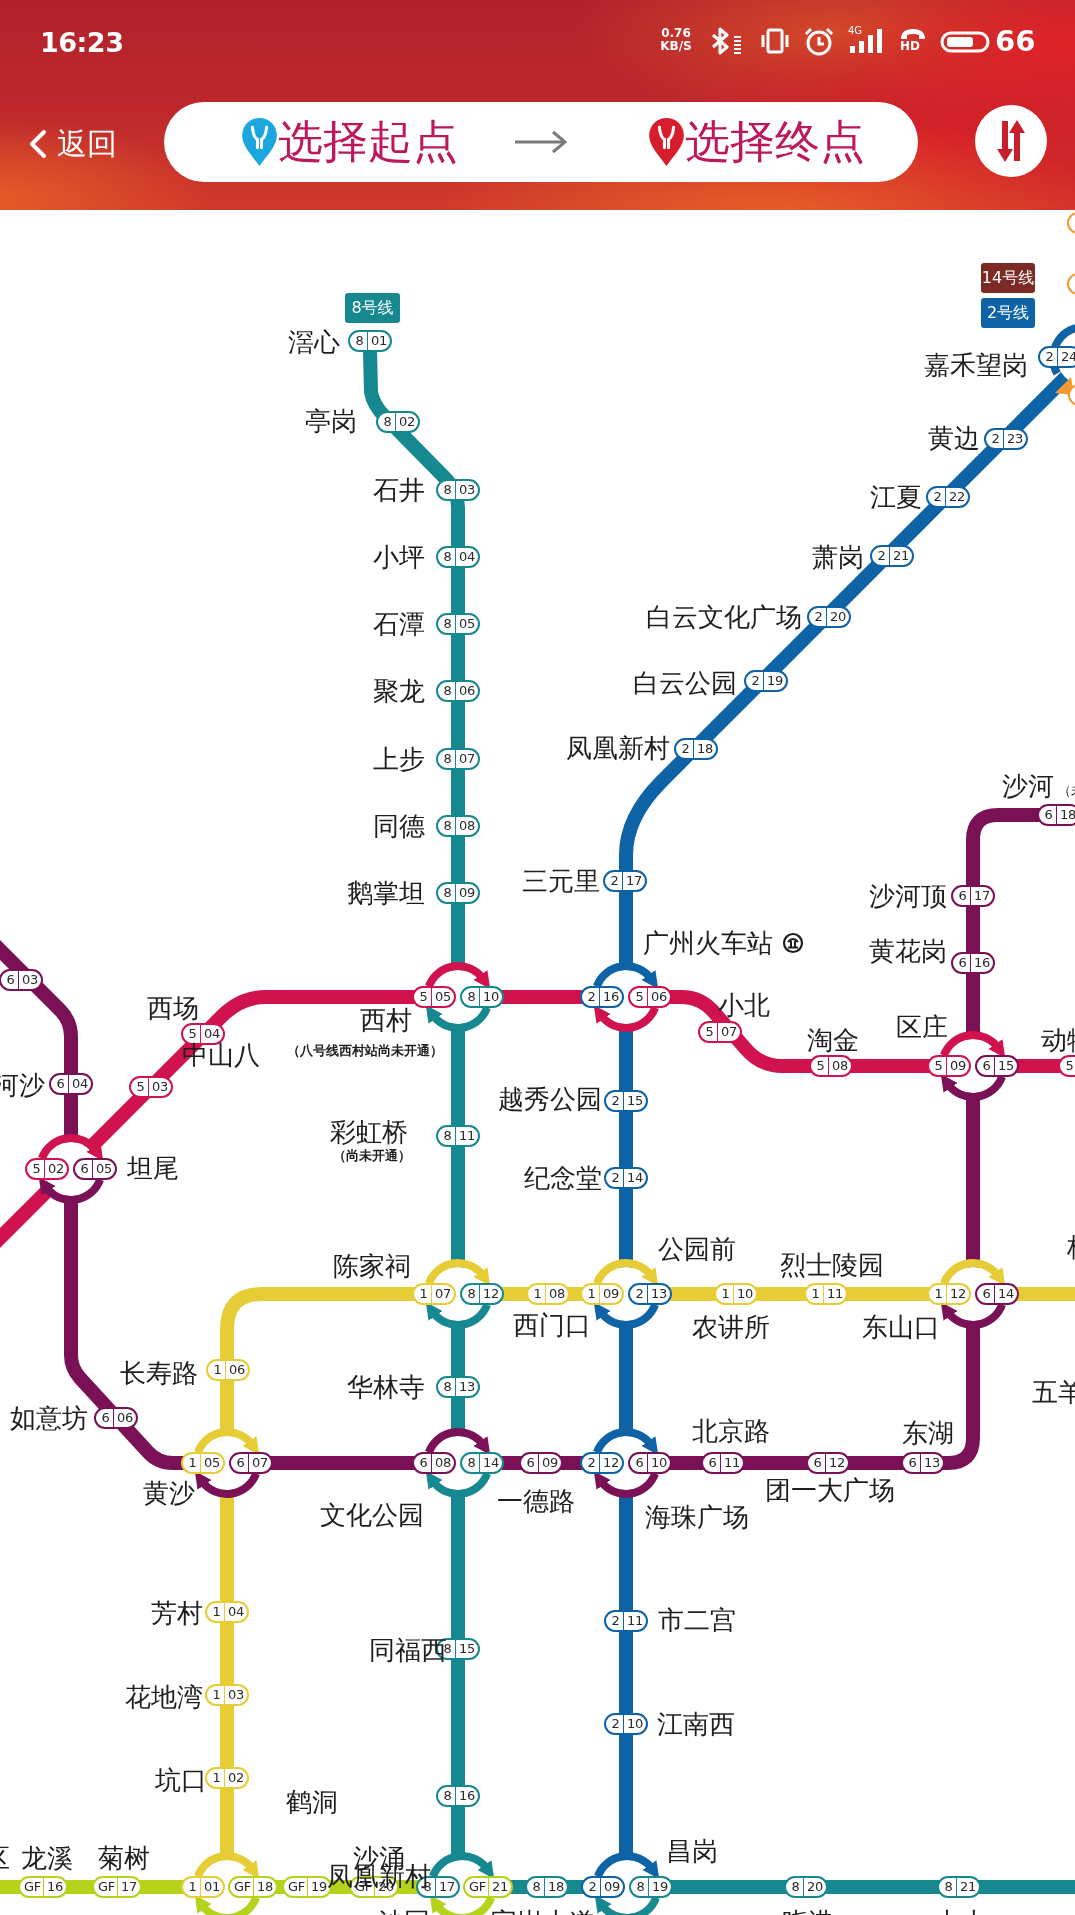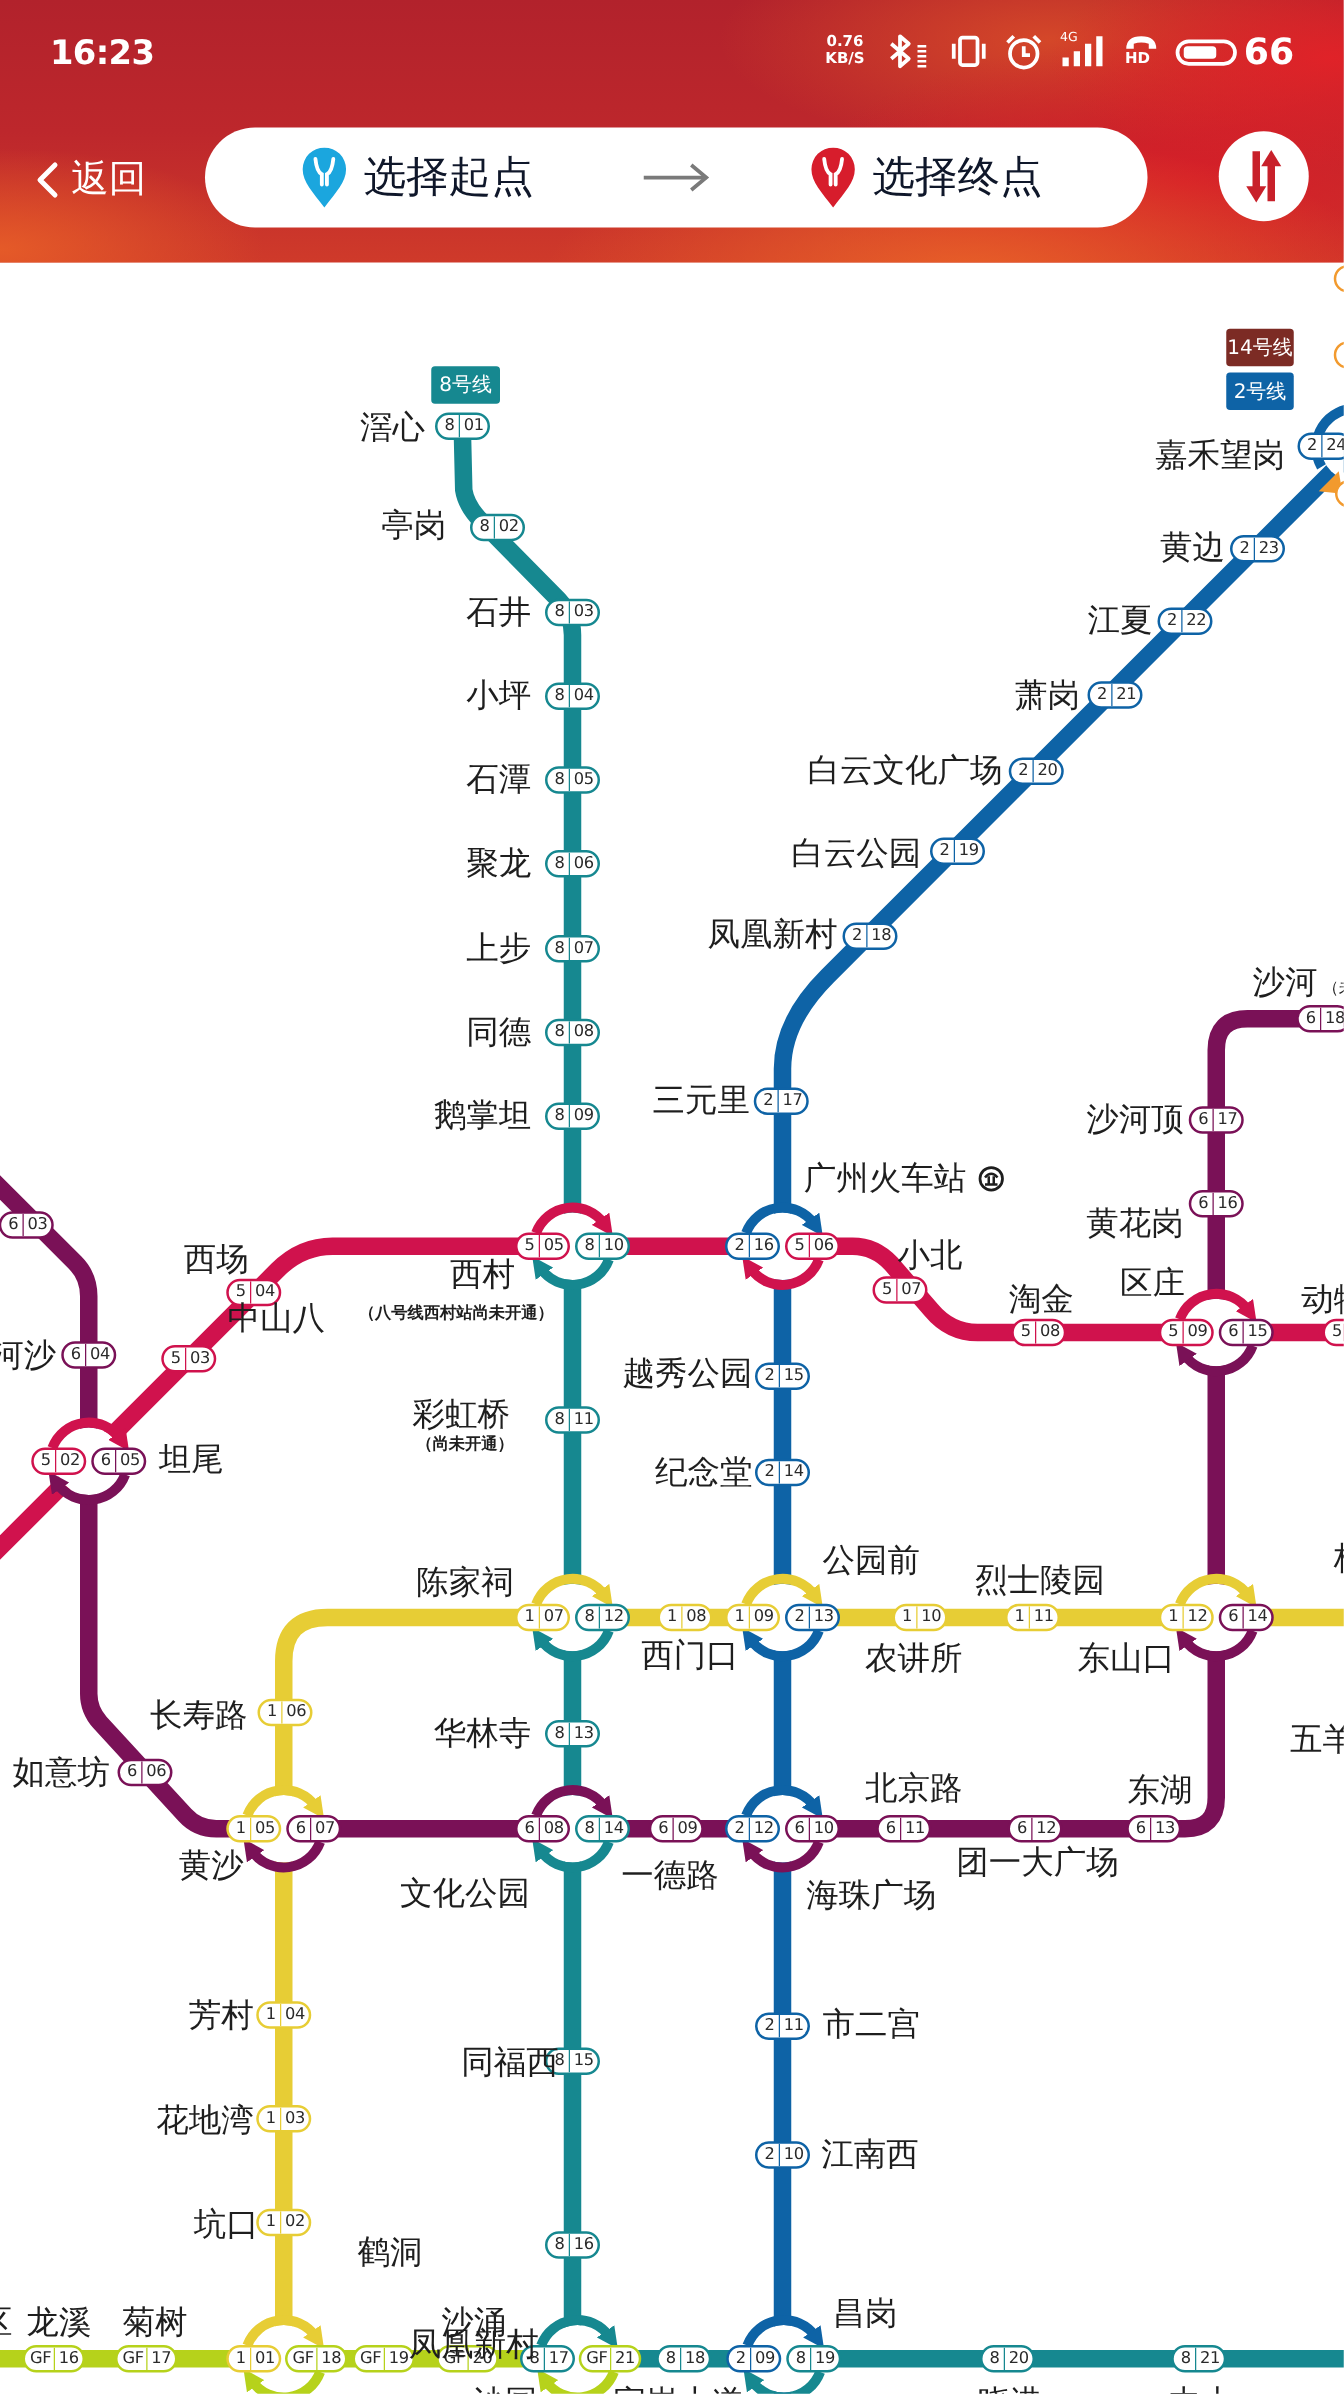--- a/index.html
+++ b/index.html
@@ -18,21 +18,21 @@
 .time{position:absolute;left:40px;top:28px;font-size:27px;font-weight:bold;line-height:30px;letter-spacing:-0.5px}
 .net{position:absolute;left:656px;top:27px;width:40px;font-size:12px;font-weight:bold;line-height:13px;text-align:center}
 .sicon{position:absolute;top:27px}
 .sig-text{position:absolute;left:848px;top:25px;font-size:10px;font-weight:normal;line-height:11px}
 .hd-text{position:absolute;left:900px;top:40px;font-size:12px;font-weight:bold;line-height:13px}
 .batt-num{position:absolute;left:995px;top:26px;font-size:29px;font-weight:bold;line-height:30px}
 .back{position:absolute;left:27px;top:124px;height:40px;display:flex;align-items:center;cursor:pointer}
 .back-label{font-size:30px;line-height:40px;margin-left:8px;color:#fff}
 .pill{position:absolute;left:164px;top:102px;width:754px;height:80px;border-radius:40px;background:#fff}
 .field{position:absolute;top:0;height:80px;display:flex;align-items:center;cursor:pointer}
-.field .ph{font-size:34px;color:#0f172a;margin-left:13px;line-height:80px}
+.field .ph{font-size:45px;color:#be185d;line-height:80px}
 .arrow{position:absolute;left:349px;top:28px}
 .swap{position:absolute;left:975px;top:105px;width:72px;height:72px;border-radius:36px;background:#fff;cursor:pointer}
 
 .map{position:absolute;left:0;top:0;width:1075px;height:1915px;z-index:1}
 .map-svg{position:absolute;left:0;top:0}
 .badge{position:absolute;width:44px;height:22px;border:2px solid var(--c);border-radius:11px;background:#fff;display:flex;align-items:stretch;font-size:13px;line-height:18px;color:#2a2a2a;overflow:hidden;letter-spacing:-0.3px;cursor:pointer}
 .badge .ln{width:17px;text-align:center;padding-left:2px}
 .badge .no{flex:1;text-align:center;border-left:1.5px solid var(--c)}
 .badge.gf{width:50px}
 .badge.gf .ln{width:23px}
@@ -544,21 +544,21 @@
 <div class="lbl" style="left:896px;top:1012px">区庄</div>
 <div class="lbl" style="left:1041px;top:1025px">动物园</div>
 <div class="lbl" style="right:1030px;top:1070px">河沙</div>
 <div class="lbl" style="right:987px;top:1403px">如意坊</div>
 <div class="lbl" style="left:143px;top:1478px">黄沙</div>
 <div class="lbl" style="left:497px;top:1486px">一德路</div>
 <div class="lbl" style="left:692px;top:1416px">北京路</div>
 <div class="lbl" style="left:765px;top:1475px">团一大广场</div>
 <div class="lbl" style="left:902px;top:1418px">东湖</div>
 <div class="lbl" style="left:862px;top:1312px">东山口</div>
-<div class="lbl" style="right:128px;top:964px">黄花岗</div>
+<div class="lbl" style="right:128px;top:936px">黄花岗</div>
 <div class="lbl" style="right:128px;top:881px">沙河顶</div>
 <div class="lbl" style="left:1002px;top:771px">沙河</div>
 <div class="note" style="left:1058px;top:783px;font-weight:normal">（未开通）</div>
 <div class="lbl" style="right:877px;top:1358px">长寿路</div>
 <div class="lbl" style="right:872px;top:1598px">芳村</div>
 <div class="lbl" style="right:872px;top:1682px">花地湾</div>
 <div class="lbl" style="right:868px;top:1765px">坑口</div>
 <div class="lbl" style="left:513px;top:1310px">西门口</div>
 <div class="lbl" style="left:692px;top:1312px">农讲所</div>
 <div class="lbl" style="left:780px;top:1250px">烈士陵园</div>

